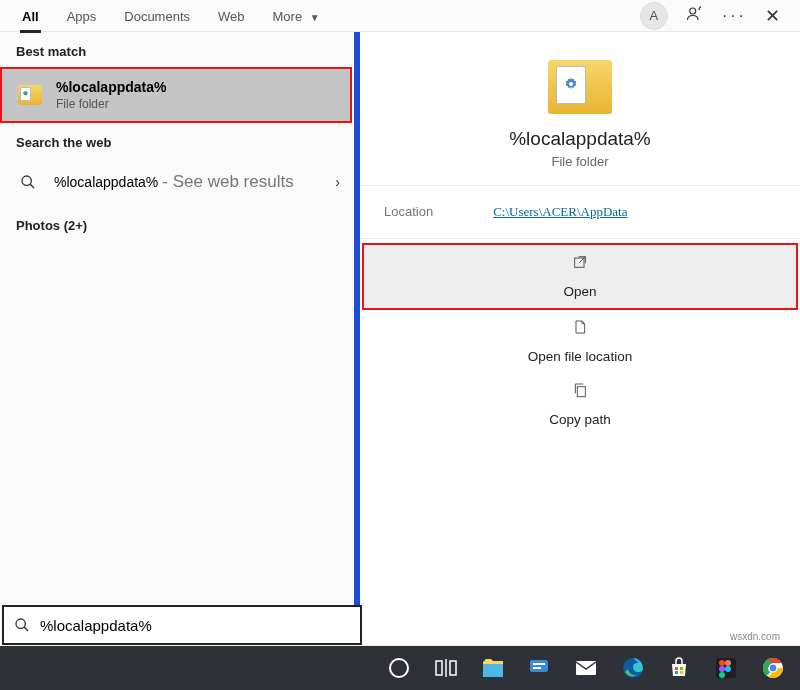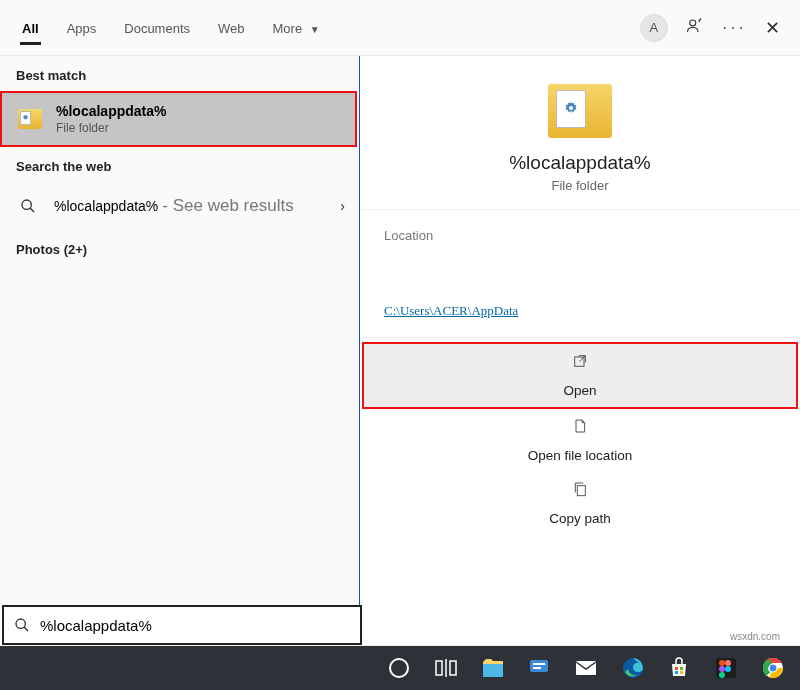--- a/index.html
+++ b/index.html
@@ -1,33 +1,33 @@
 <!DOCTYPE html>
 <html><head>
   <meta charset="utf-8">
   <style>
     * { margin: 0; padding: 0; box-sizing: border-box; font-family: "Segoe UI", sans-serif; }
     body { width: 800px; height: 690px; background: #f0f0f0; position: relative; overflow: hidden; }
     
     .panel { position: absolute; top: 0; left: 0; width: 800px; height: 645px; background: #fafafa; display: flex; flex-direction: column; }
     
-    .tabs-row { display: flex; align-items: center; height: 56px; padding: 0 8px; border-bottom: 1px solid #e8e8e8; }
+    .tabs-row { display: flex; align-items: center; height: 32px; padding: 0 8px; border-bottom: 1px solid #e8e8e8; }
     .tab { padding: 10px 14px 8px; font-size: 13px; color: #555; cursor: pointer; position: relative; }
     .tab.active { color: #000; font-weight: 600; }
     .tab.active::after { content: ""; position: absolute; left: 12px; right: 12px; bottom: -1px; height: 3px; background: #222; }
     .tab .chev { display: inline-block; margin-left: 4px; font-size: 10px; }
     
     .top-icons { margin-left: auto; display: flex; align-items: center; gap: 18px; padding-right: 12px; }
     .avatar { width: 28px; height: 28px; border-radius: 50%; background: #e6e6e6; display: flex; align-items: center; justify-content: center; font-size: 13px; color: #555; border: 1px solid #ddd; }
     .top-ico { color: #333; cursor: pointer; font-size: 16px; }
     .dots { letter-spacing: 3px; }
     .close-x { font-size: 18px; font-weight: 300; }
     
     .content { flex: 1; display: flex; }
-    .left-col { width: 360px; border-right: 1px solid #1d4ed8; }
+    .left-col { width: 360px; border-right: 6px solid #1d4ed8; }
     .right-col { flex: 1; background: #fff; }
     
     .section-label { font-size: 13px; font-weight: 600; padding: 12px 16px 8px; color: #222; }
     
     .result-item { display: flex; align-items: center; padding: 10px 14px; gap: 12px; position: relative; }
     .result-item.selected { background: #c5c5c5; }
     .result-item .ico { width: 28px; height: 28px; display: flex; align-items: center; justify-content: center; }
     .result-item .text .title { font-size: 14px; font-weight: 600; color: #000; }
     .result-item .text .sub { font-size: 12px; color: #555; margin-top: 2px; }
     .result-item .chev-r { margin-left: auto; font-size: 14px; color: #333; }
@@ -42,21 +42,21 @@
     .search-glass { width: 16px; height: 16px; }
     
     .preview { padding: 28px 24px 16px; text-align: center; border-bottom: 1px solid #eee; }
     .preview .big-folder { width: 64px; height: 54px; margin: 0 auto 14px; position: relative; }
     .preview .big-folder .back { position: absolute; inset: 0; background: linear-gradient(#f6d66a,#e9b431); border-radius: 3px; }
     .preview .big-folder .sheet { position: absolute; left: 8px; top: 6px; width: 30px; height: 38px; background: #fff; border: 1px solid #bbb; border-radius: 2px; }
     .preview .big-folder .gear { position: absolute; left: 15px; top: 16px; width: 16px; height: 16px; }
     .preview h2 { font-size: 19px; font-weight: 400; color: #222; margin-bottom: 4px; }
     .preview .sub { font-size: 13px; color: #666; }
     
-    .meta-row { display: flex; padding: 18px 24px; font-size: 13px; border-bottom: 1px solid #eee; gap: 60px; flex-direction: column; }
+    .meta-row { display: flex; padding: 18px 24px; font-size: 13px; border-bottom: 1px solid #eee; gap: 60px; }
     .meta-row .label { color: #777; }
     .meta-row .value { color: #0369a1; text-decoration: underline; cursor: pointer; font-family: Liberation Serif, serif; }
     
     .actions { padding: 4px 0; }
     .action-row { display: flex; align-items: center; padding: 9px 24px; gap: 14px; font-size: 13.5px; color: #222; cursor: pointer; flex-direction: column; }
     .action-row:hover, .action-row.hovered { background: #eee; }
     .action-row .ico { width: 16px; height: 16px; color: #555; }
     
     .search-bar { position: absolute; left: 2px; bottom: 45px; height: 40px; width: 360px; background: #fff; border: 2px solid #222; display: flex; align-items: center; padding: 0 10px; gap: 10px; }
     .search-bar input { flex: 1; border: none; outline: none; font-size: 15px; background: transparent; }

